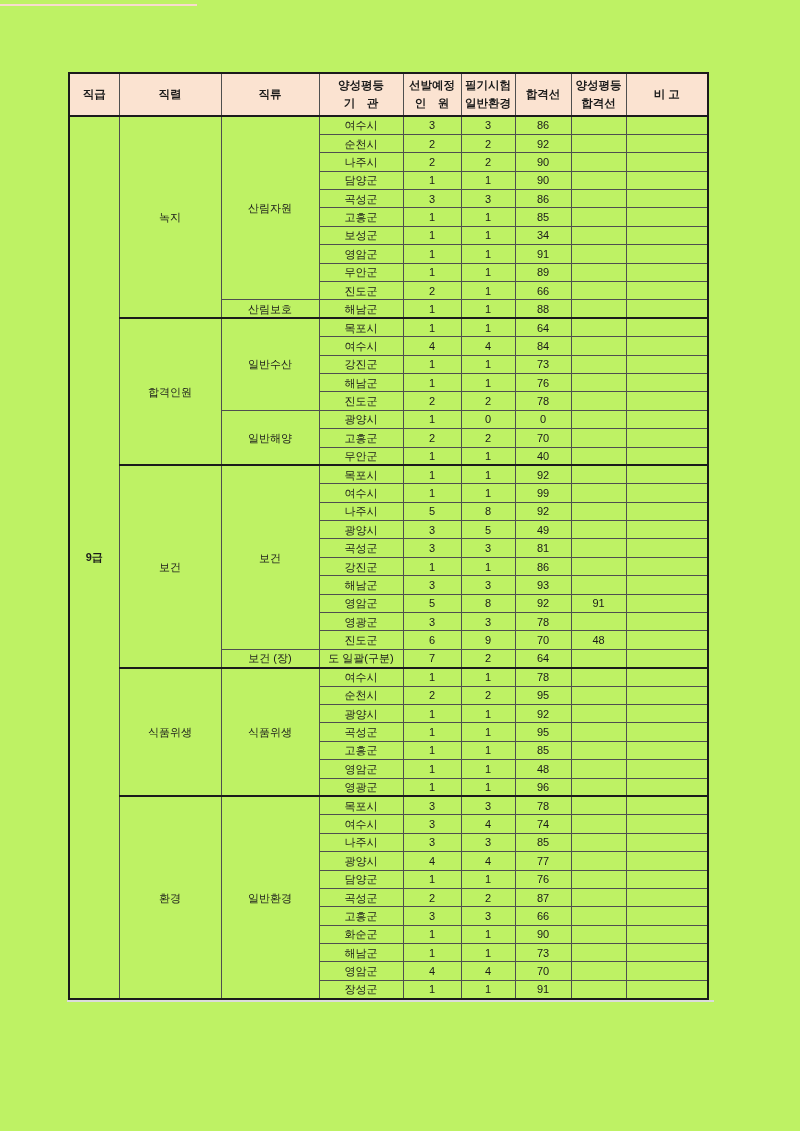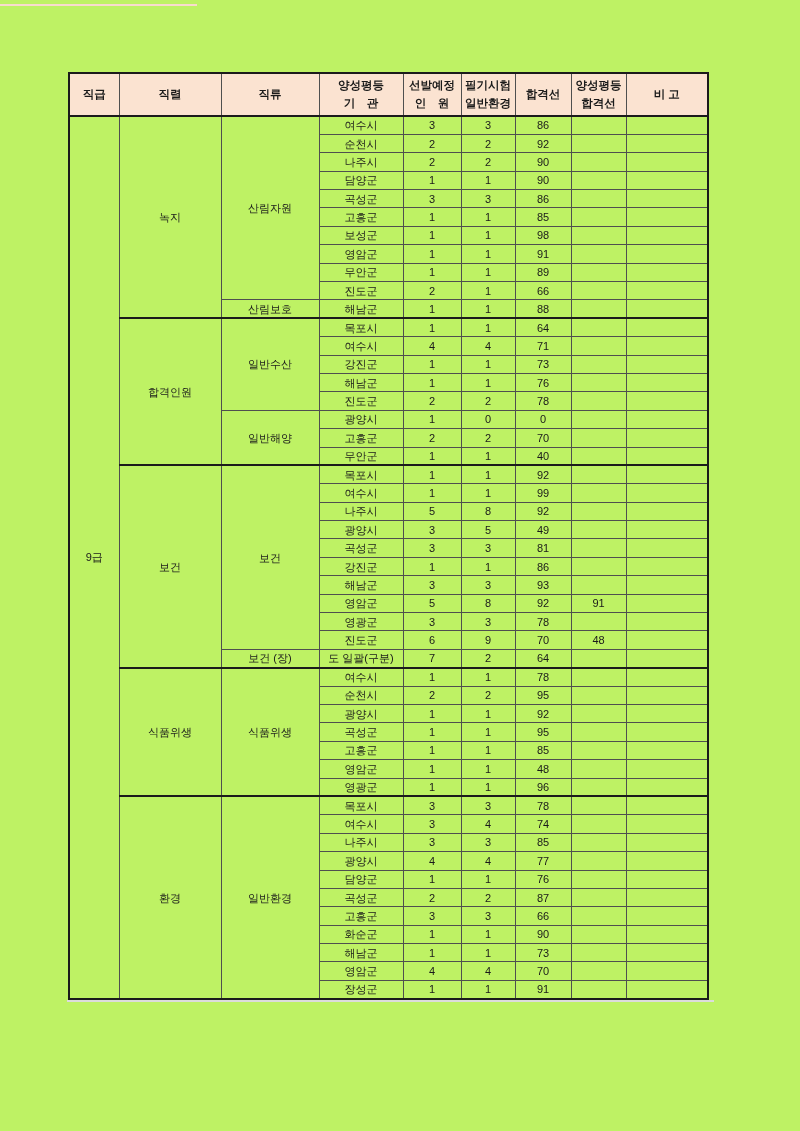--- a/index.html
+++ b/index.html
@@ -46,21 +46,21 @@
     background: var(--header-bg, #fbe3d1);
     font-weight: bold;
     font-size: 11.5px;
     line-height: 1.5;
     white-space: pre-line;
     border-bottom: 2px solid var(--border-strong, #1b1b1b);
   }
   table.results tbody tr { height: 18.4px; }
   table.results td { font-size: 11px; line-height: 1.1; }
   table.results tr.group-start td { border-top: 2px solid var(--border-strong, #1b1b1b); }
-  td.grade-cell { font-weight: normal; font-size: 12px; }
+  td.grade-cell { font-weight: bold; font-size: 12px; }
   .bottom-shadow {
     position: absolute;
     left: 67px;
     top: 1000px;
     width: 647px;
     height: 1.5px;
     background: #dcdcdc;
   }
 </style>
 </head>
@@ -147,21 +147,21 @@
           <td>1</td>
           <td>1</td>
           <td>85</td>
           <td></td>
           <td></td>
         </tr>
         <tr>
           <td>보성군</td>
           <td>1</td>
           <td>1</td>
-          <td>98</td>
+          <td>34</td>
           <td></td>
           <td></td>
         </tr>
         <tr>
           <td>영암군</td>
           <td>1</td>
           <td>1</td>
           <td>91</td>
           <td></td>
           <td></td>
@@ -198,21 +198,21 @@
           <td>1</td>
           <td>1</td>
           <td>64</td>
           <td></td>
           <td></td>
         </tr>
         <tr>
           <td>여수시</td>
           <td>4</td>
           <td>4</td>
-          <td>71</td>
+          <td>84</td>
           <td></td>
           <td></td>
         </tr>
         <tr>
           <td>강진군</td>
           <td>1</td>
           <td>1</td>
           <td>73</td>
           <td></td>
           <td></td>

